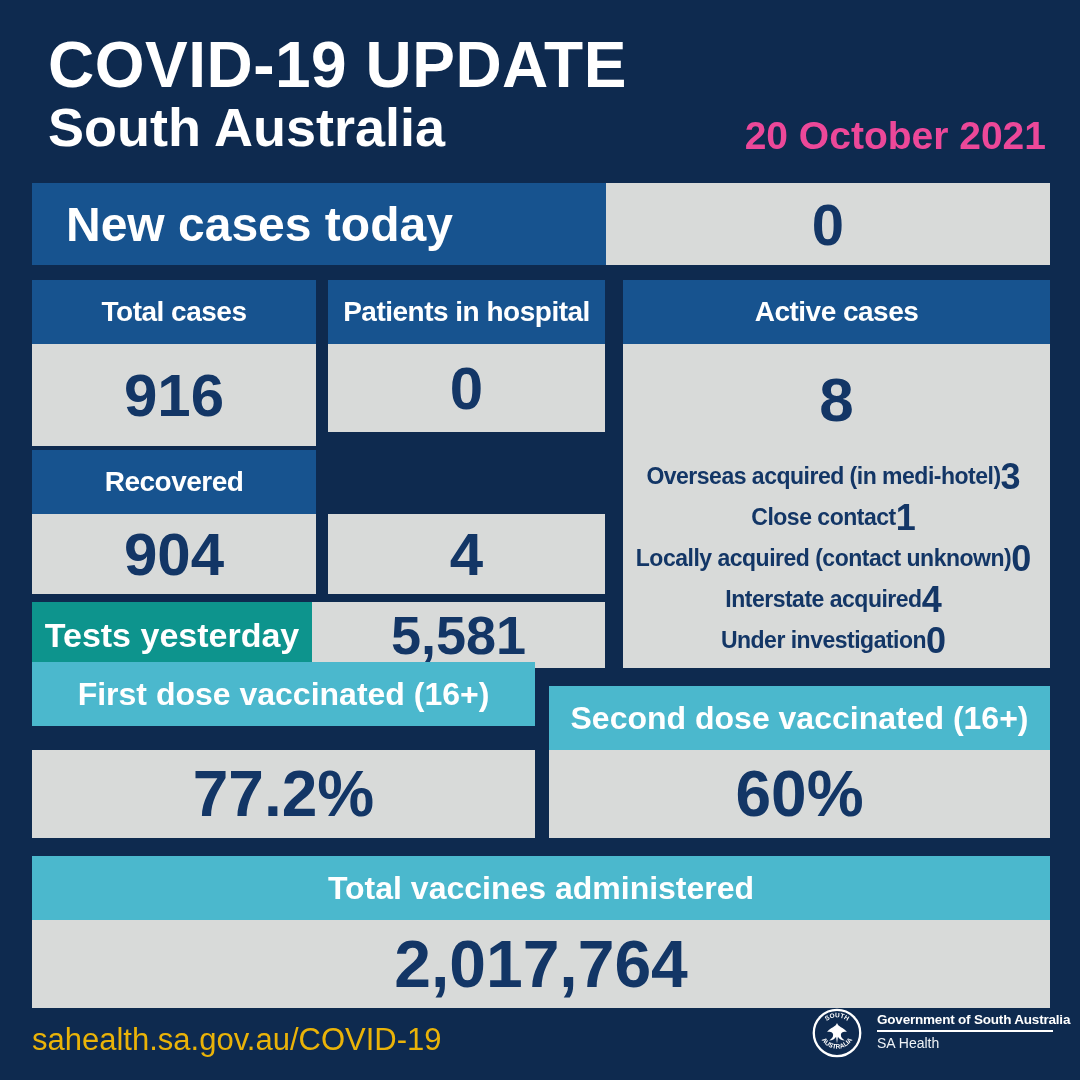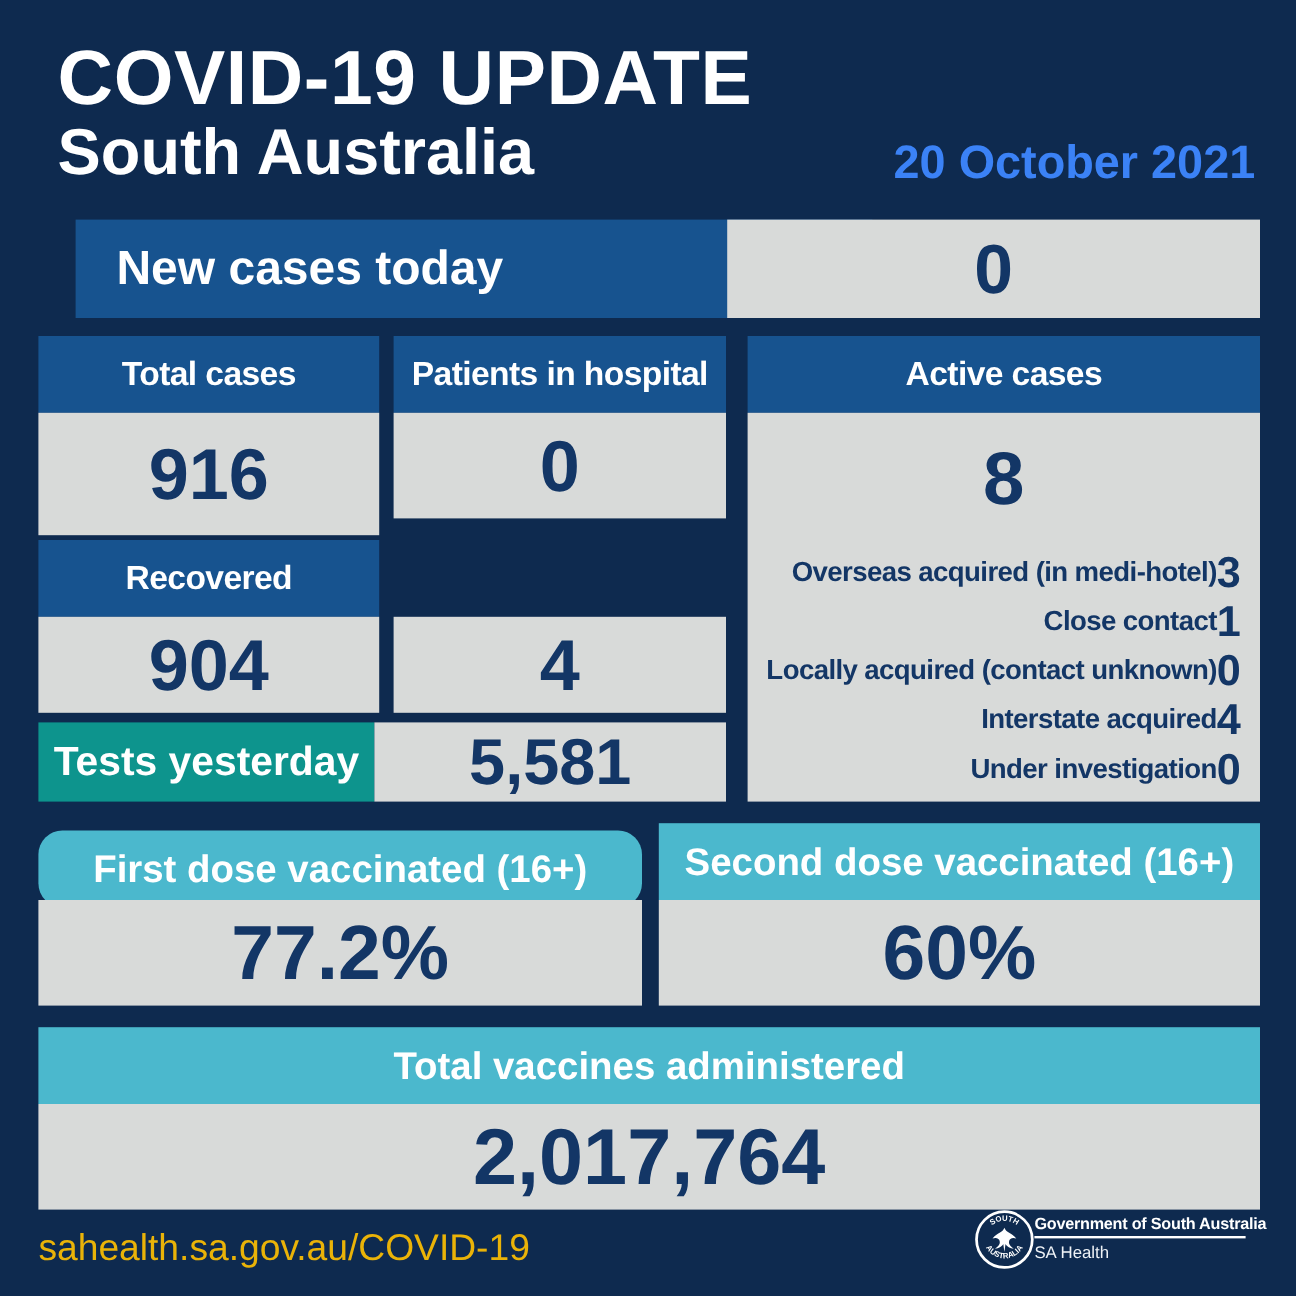--- a/index.html
+++ b/index.html
@@ -13,24 +13,24 @@
   .bg-blue{background:#17538f;}
   .bg-teal{background:#0d948d;}
   .bg-cyan{background:#4bb8cd;}
   .bg-gray{background:#d8dad9;}
   .lbl{color:#ffffff;font-weight:700;}
   .val{color:#133666;font-weight:800;}
 
   
   .hdr-title{position:absolute;left:48px;top:28px;font-size:64px;font-weight:800;color:#fff;letter-spacing:0.5px;}
   .hdr-sub{position:absolute;left:48px;top:96px;font-size:54px;font-weight:700;color:#fff;}
-  .hdr-date{position:absolute;right:34px;top:114px;font-size:39px;font-weight:700;color:#3b82f6;}
+  .hdr-date{position:absolute;right:34px;top:114px;font-size:39px;font-weight:700;color:#ec4899;}
 
   
-  .nc-label{left:32px;top:183px;width:664px;height:82px;justify-content:flex-start;padding-left:34px;font-size:40px;margin-left:31px;}
+  .nc-label{left:32px;top:183px;width:664px;height:82px;justify-content:flex-start;padding-left:34px;font-size:48px;}
   .nc-value{left:606px;top:183px;width:444px;height:82px;font-size:58px;}
 
   
   .stat-h{height:64px;font-size:28px;letter-spacing:-0.5px;}
   .tc-h{left:32px;top:280px;width:284px;}
   .tc-v{left:32px;top:344px;width:284px;height:102px;font-size:60px;}
   .ph-h{left:328px;top:280px;width:277px;}
   .ph-v{left:328px;top:344px;width:277px;height:88px;font-size:60px;}
   .rc-h{left:32px;top:450px;width:284px;}
   .rc-v{left:32px;top:514px;width:284px;height:80px;font-size:60px;}
@@ -39,38 +39,38 @@
 
   
   .ts-label{left:32px;top:602px;width:280px;height:66px;font-size:34px;}
   .ts-value{left:312px;top:602px;width:293px;height:66px;font-size:54px;}
 
   
   .ac-h{left:623px;top:280px;width:427px;}
   .ac-body{position:absolute;left:623px;top:344px;width:427px;height:324px;background:#d8dad9;box-sizing:border-box;}
   .ac-num{height:104px;line-height:104px;text-align:center;font-size:62px;font-weight:800;color:#133666;margin-top:4px;}
   .ac-list{padding:4px 16px 0 10px;}
-  .ac-row{height:41px;display:flex;align-items:center;justify-content:flex-end;}
+  .ac-row{height:41px;display:flex;align-items:center;justify-content:center;}
   .ac-row .k{font-size:23px;font-weight:700;color:#133666;letter-spacing:-0.5px;white-space:nowrap;}
   .ac-row .n{font-size:36px;font-weight:700;color:#133666;}
 
   
   .vh{height:64px;font-size:32px;}
-  .fd-h{left:32px;top:692px;width:503px;border-radius:20px;}
+  .fd-h{left:32px;top:662px;width:503px;}
   .fd-v{left:32px;top:750px;width:503px;height:88px;font-size:64px;}
   .sd-h{left:549px;top:686px;width:501px;}
   .sd-v{left:549px;top:750px;width:501px;height:88px;font-size:64px;}
   .tv-h{left:32px;top:856px;width:1018px;}
   .tv-v{left:32px;top:920px;width:1018px;height:88px;font-size:66px;}
 
   
   .ft-url{position:absolute;left:32px;top:1022px;font-size:31px;font-weight:400;color:#eab308;}
   .logo{position:absolute;left:812px;top:1008px;display:flex;align-items:flex-start;}
   .logo-badge{width:50px;height:50px;}
-  .logo-text{margin-left:0;padding-top:4px;width:178px;}
+  .logo-text{margin-left:15px;padding-top:4px;width:178px;}
   .logo-gov{font-size:13.5px;font-weight:700;color:#fff;letter-spacing:-0.2px;white-space:nowrap;}
   .logo-rule{height:1.5px;background:#ffffff;margin-top:3px;width:176px;}
   .logo-agency{font-size:14px;font-weight:400;color:#eef2f6;margin-top:3px;}
 </style>
 </head>
 <body>
 
 <div class="canvas">
 
   <div class="hdr-title">COVID-19 UPDATE</div>

